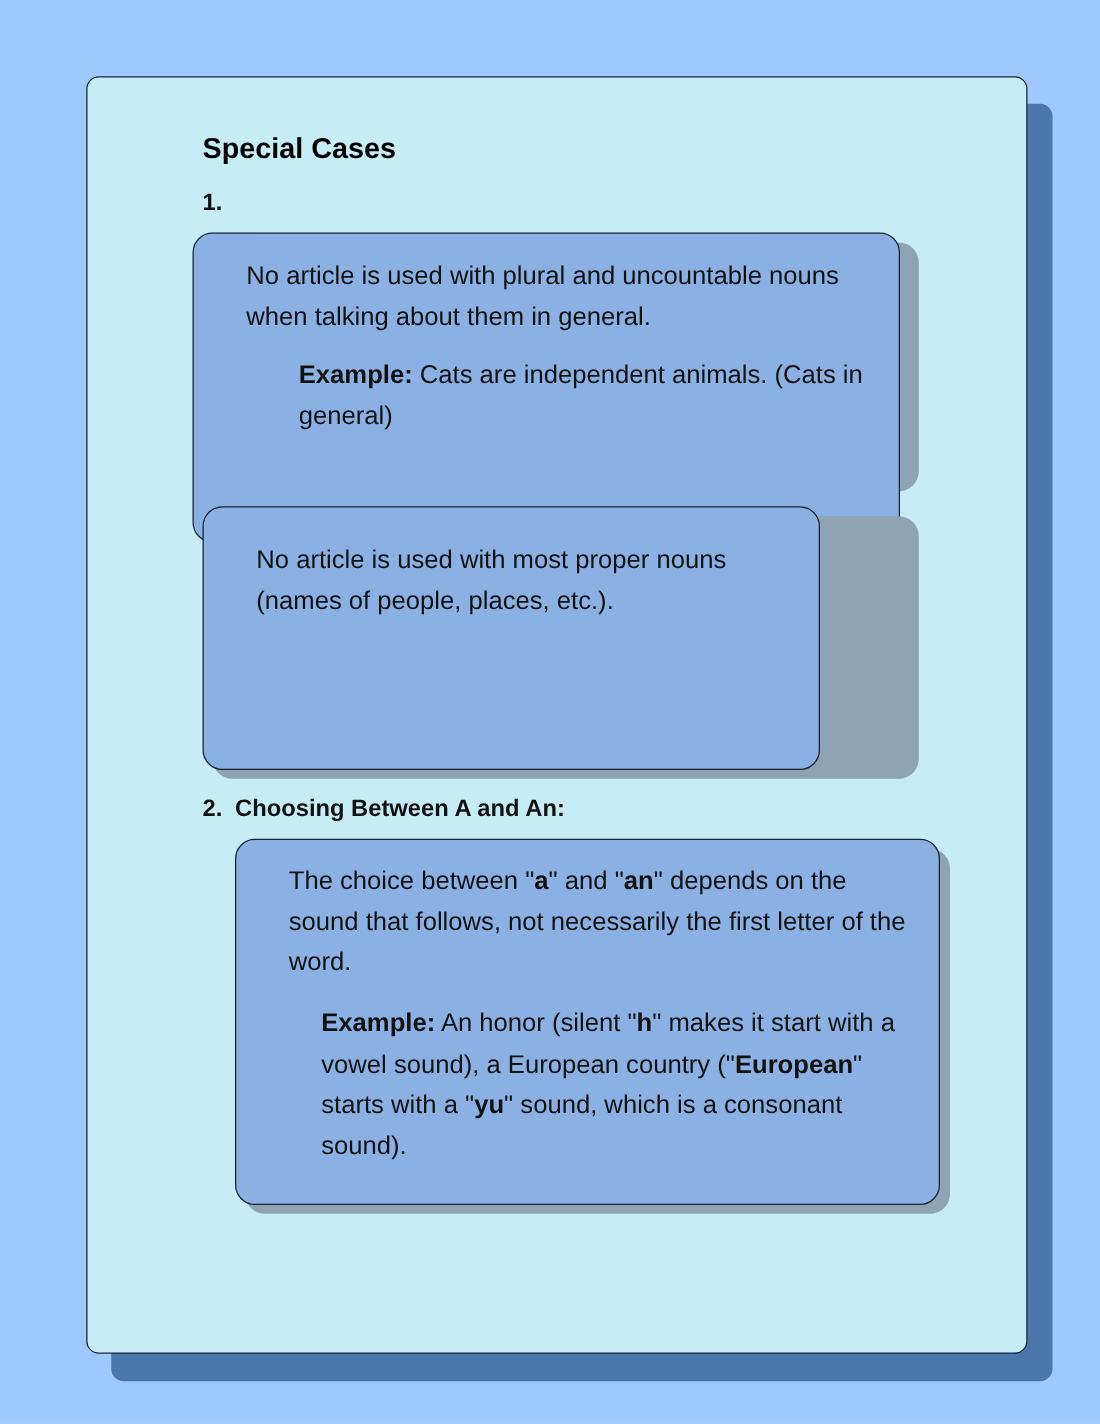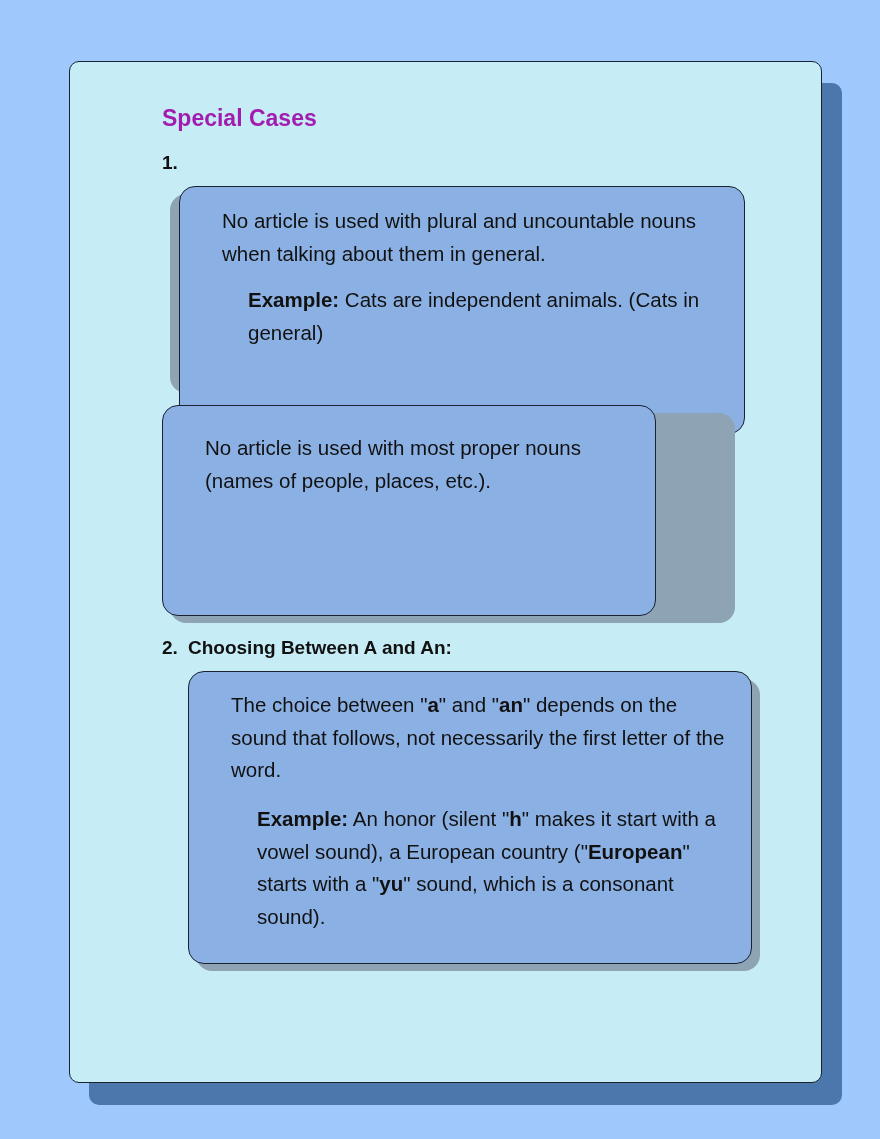--- a/index.html
+++ b/index.html
@@ -24,21 +24,21 @@
     width: 751px; height: 1020px;
     background: #c6ecf6;
     border: 1.5px solid #1a2230;
     border-radius: 10px;
   }
   .title {
     position: absolute;
     left: 162px; top: 105px;
     font-size: 23px;
     font-weight: bold;
-    color: #a21caf;
+    color: #000000;
     margin: 0;
   }
   .heading {
     position: absolute;
     font-size: 19px;
     font-weight: bold;
     color: #111;
     margin: 0;
     display: flex;
   }
@@ -76,23 +76,23 @@
 <div class="page-shadow"></div>
 <div class="page"></div>
 
 <h1 class="title">Special Cases</h1>
 
 <h2 class="heading" style="left:162px; top:152px;">
   <span class="num">1.</span>
 </h2>
 
 <div class="box-shadow" style="left:170px; top:194px; width:565px; height:199px;"></div>
-<div class="box" style="left:179px; top:186px; width:566px; height:248px;">
+<div class="box" style="left:154px; top:186px; width:566px; height:248px;">
   <p class="lead" style="top:18px;">No article is used with plural and uncountable nouns when talking about them in general.</p>
-  <p class="example" style="top:97px;"><b>Example:</b><span> Cats are independent animals. (Cats in general)</span></p>
+  <p class="example" style="top:97px;margin-left:16px;"><b>Example:</b><span> Cats are independent animals. (Cats in general)</span></p>
 </div>
 
 <div class="box-shadow" style="left:170px; top:413px; width:565px; height:210px;"></div>
 <div class="box" style="left:162px; top:405px; width:494px; height:211px;">
   <p class="lead" style="top:26px;">No article is used with most proper nouns (names of people, places, etc.).</p>
 </div>
 
 <h2 class="heading" style="left:162px; top:637px;">
   <span class="num">2.</span>
   <span>Choosing Between A and An:</span>

